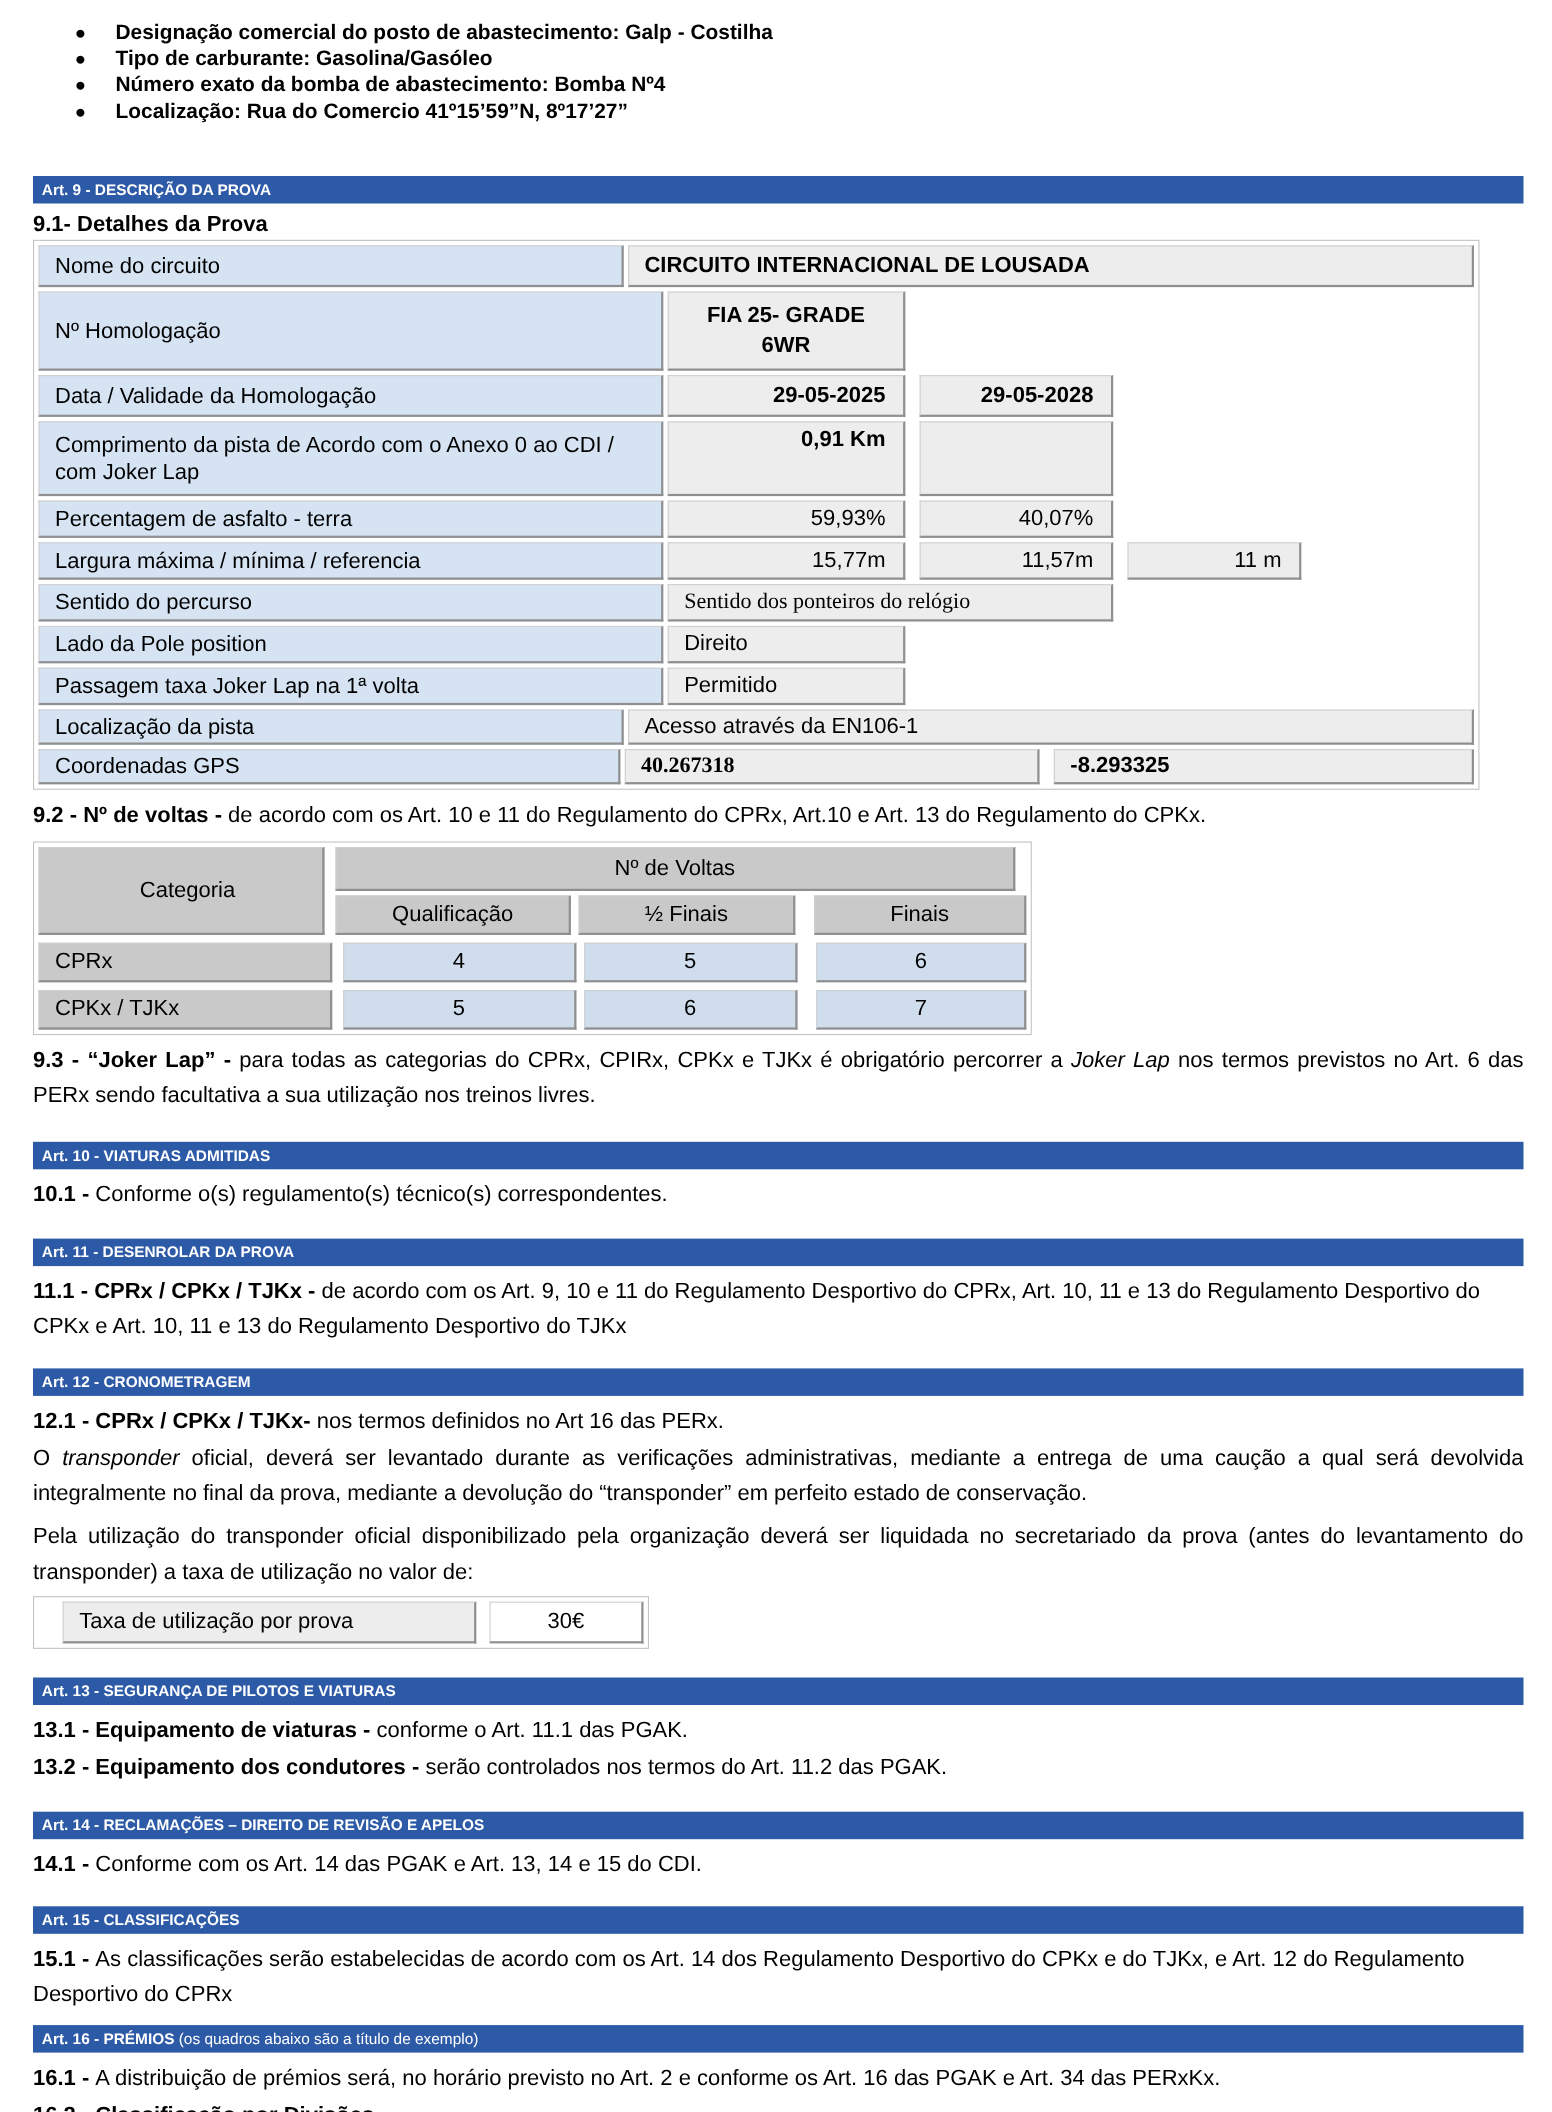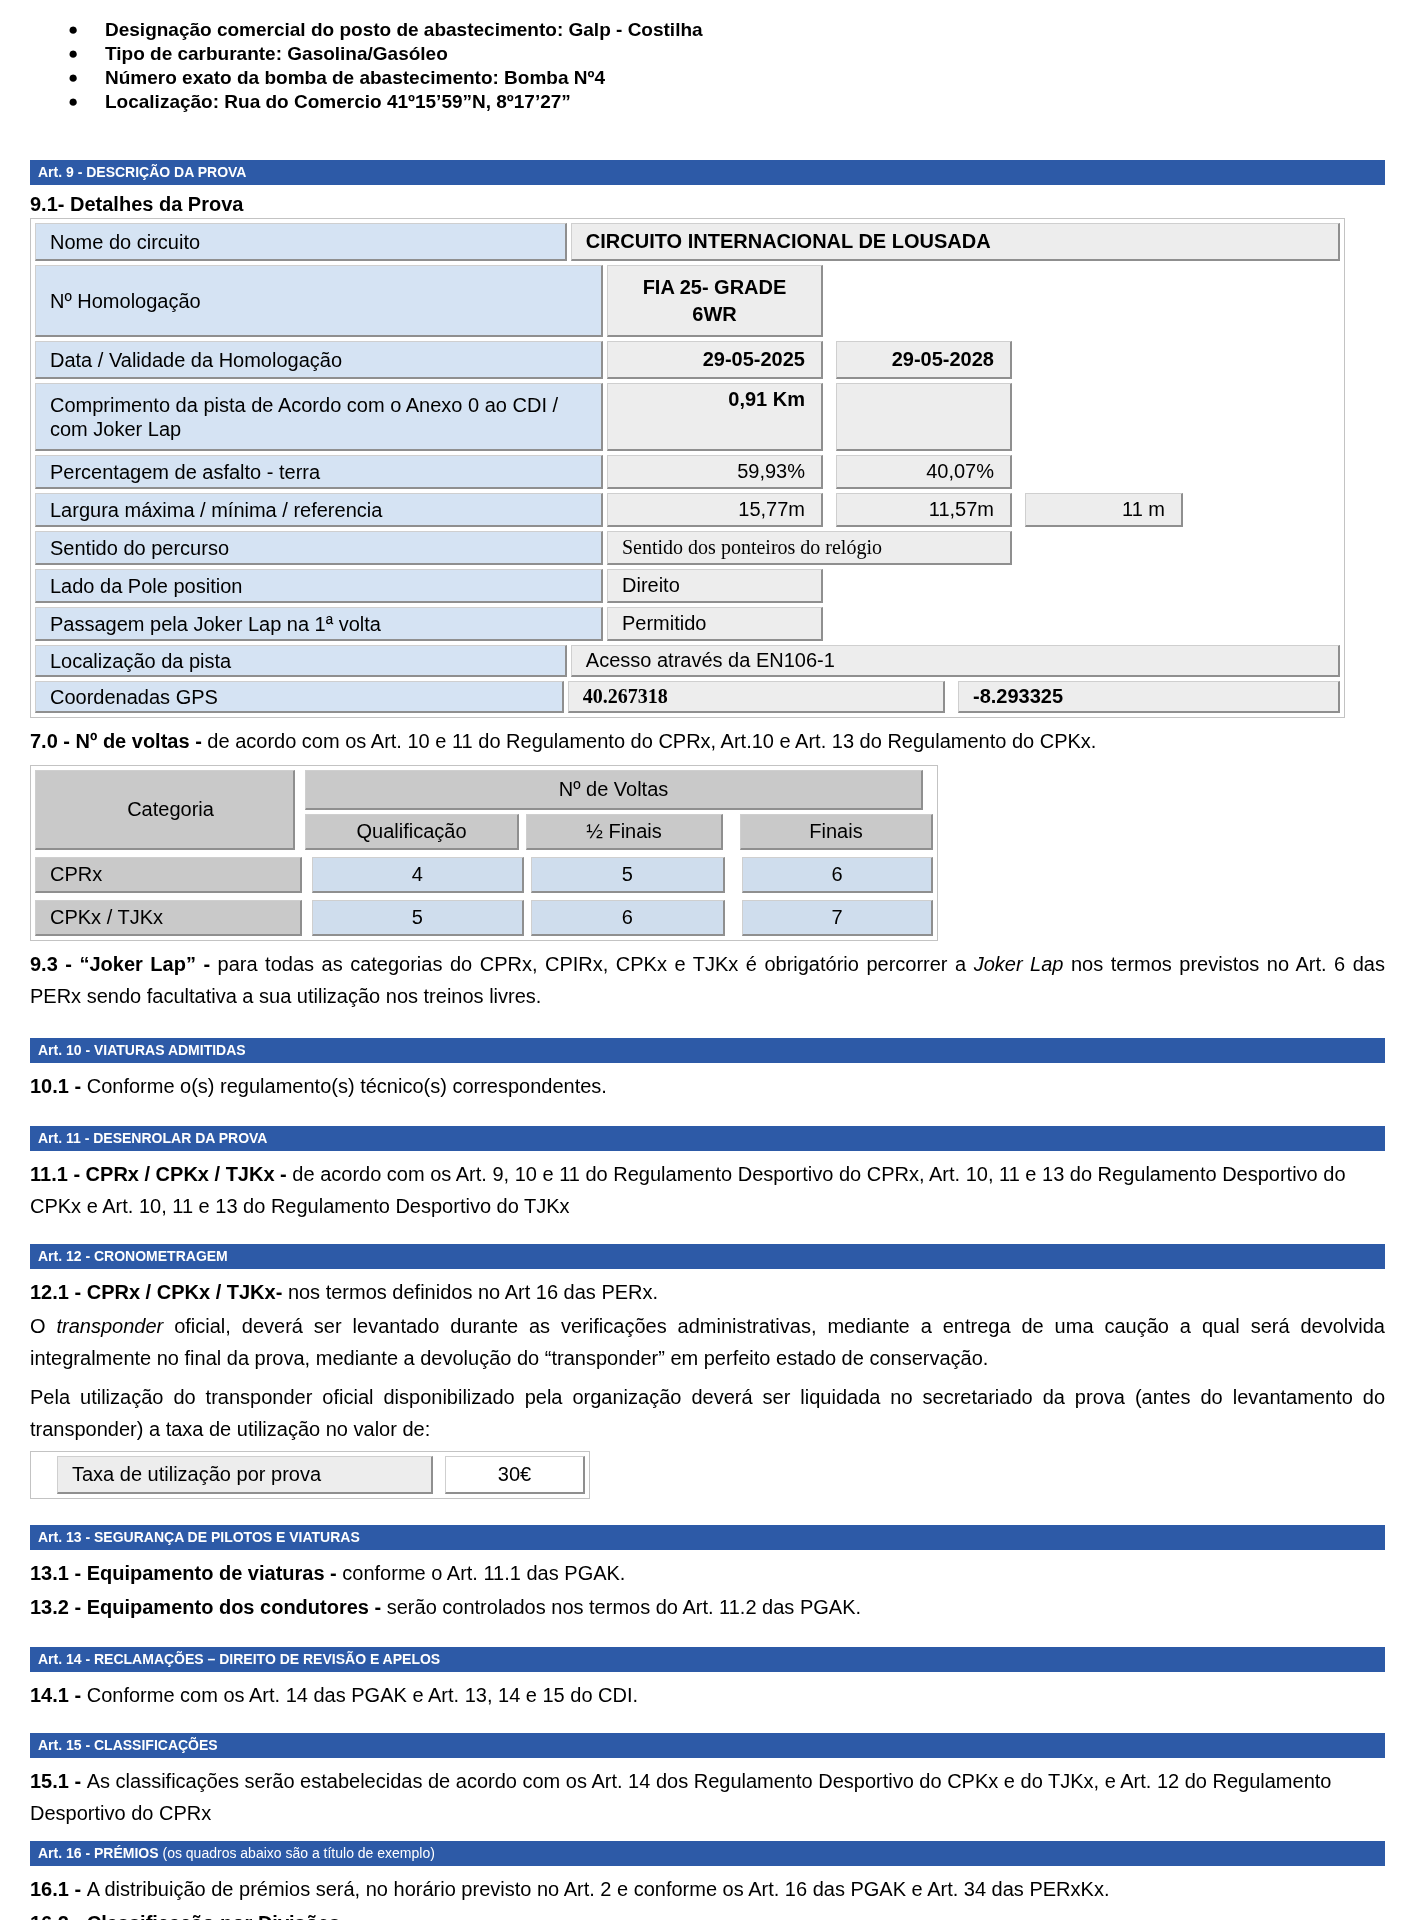--- a/index.html
+++ b/index.html
@@ -153,36 +153,36 @@
     </div>
     <div class="trow">
       <div class="cell lblcell w-lbl h34">Sentido do percurso</div>
       <div class="cell w-s h34 c-left">Sentido dos ponteiros do relógio</div>
     </div>
     <div class="trow">
       <div class="cell lblcell w-lbl h34">Lado da Pole position</div>
       <div class="cell w-a h34 c-left">Direito</div>
     </div>
     <div class="trow">
-      <div class="cell lblcell w-lbl h34">Passagem pela Joker Lap na 1ª volta</div>
+      <div class="cell lblcell w-lbl h34">Passagem taxa Joker Lap na 1ª volta</div>
       <div class="cell w-a h34 c-left">Permitido</div>
     </div>
     <div class="trow">
       <div class="cell lblcell w-lbl h32">Localização da pista</div>
       <div class="cell w-wide h32 c-left">Acesso através da EN106-1</div>
     </div>
     <div class="trow">
       <div class="cell lblcell w-lbl h32">Coordenadas GPS</div>
       <div class="cell w-s h32 bold c-left">40.267318</div>
       <div class="cell w-g2 h32 bold c-left gap">-8.293325</div>
     </div>
   </div>
 
   
-  <p class="body inlinehead"><b>7.0 - Nº de voltas - </b><span>de acordo com os Art. 10 e 11 do Regulamento do CPRx, Art.10 e Art. 13 do Regulamento do CPKx.</span></p>
+  <p class="body inlinehead"><b>9.2 - Nº de voltas - </b><span>de acordo com os Art. 10 e 11 do Regulamento do CPRx, Art.10 e Art. 13 do Regulamento do CPKx.</span></p>
 
   <div class="vtable">
     <div class="vflex">
       <div class="cell hdrcell w-cat h-cat">Categoria</div>
       <div class="vright">
         <div class="cell hdrcell w-group">Nº de Voltas</div>
         <div class="vsubrow">
           <div class="cell hdrcell w-q h36">Qualificação</div>
           <div class="cell hdrcell w-h h36">½ Finais</div>
           <div class="cell hdrcell w-f h36">Finais</div>

